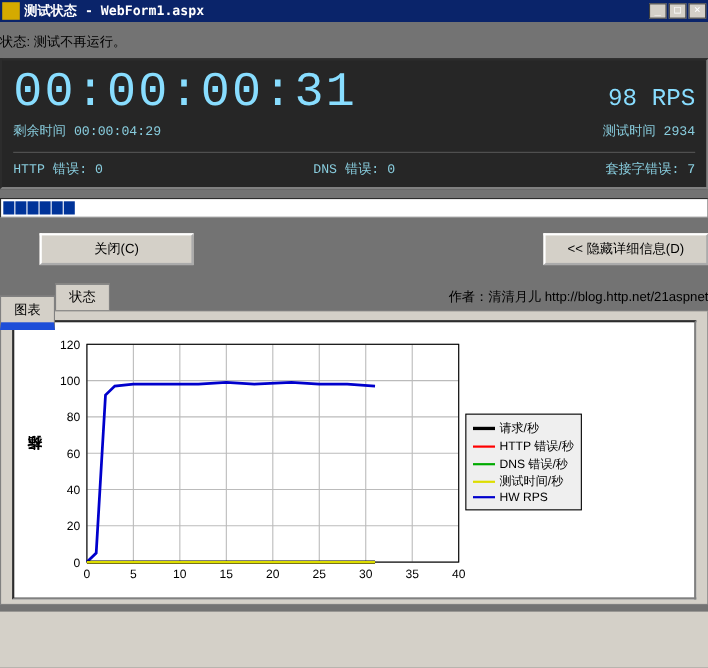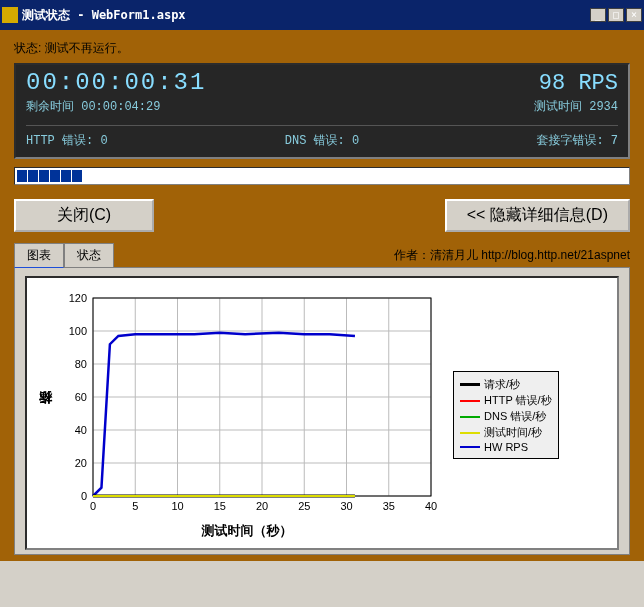--- a/index.html
+++ b/index.html
@@ -1,47 +1,47 @@
 <!DOCTYPE html>
 <html><head>
 <meta charset="utf-8">
 <style>
 * { box-sizing: border-box; margin: 0; padding: 0; }
 body { font-family: "Microsoft YaHei", SimSun, Arial, sans-serif; font-size: 12px; background: #d4d0c8; width: 644px; height: 607px; overflow: hidden; }
-.titlebar { background: linear-gradient(to right, #0a246a, #0a246a); color: #fff; height: 30px; display: flex; align-items: center; padding: 0 2px; font-family: SimSun, monospace; }
+.titlebar { background: linear-gradient(to right, #0a246a, #0a246a); color: #fff; height: 20px; display: flex; align-items: center; padding: 0 2px; font-family: SimSun, monospace; }
 .titlebar .icon { width: 16px; height: 16px; background: #d4aa00; margin-right: 4px; display: inline-block; }
 .titlebar .title { flex: 1; font-weight: bold; font-size: 12px; }
 .titlebar .winbtns { display: flex; gap: 2px; }
 .titlebar .winbtn { width: 16px; height: 14px; background: #d4d0c8; border: 1px solid #404040; font-size: 10px; text-align: center; line-height: 11px; font-family: monospace; cursor: pointer; }
-.content { padding: 6px 14px; background: #a16207; }
+.content { padding: 6px 0; background: #737373; }
 .status-line { margin: 4px 0 6px; font-size: 12px; }
 .lcd { background: #262626; border: 2px inset #808080; padding: 4px 10px 8px; color: #77ccee; font-family: "Courier New", monospace; }
 .lcd .bigrow { display: flex; justify-content: space-between; align-items: baseline; }
-.lcd .bigtime { font-size: 24px; color: #88ddff; letter-spacing: 2px; }
+.lcd .bigtime { font-size: 44px; color: #88ddff; letter-spacing: 2px; }
 .lcd .bigrps { font-size: 22px; color: #88ddff; }
 .lcd .smallrow { display: flex; justify-content: space-between; font-size: 12px; color: #88ccdd; margin-top: 2px; align-items: flex-end; }
 .lcd hr { border: none; border-top: 1px solid #555; margin: 10px 0 6px; }
 .lcd .errrow { display: flex; justify-content: space-between; font-size: 12px; gap: 44px; }
 .lcd .errrow span { color: #88ccdd; }
 .progress { margin-top: 8px; height: 18px; border: 1px inset #808080; background: #fff; padding: 2px; display: flex; }
 .progress .seg { width: 10px; height: 12px; background: #003399; margin-right: 1px; }
 .btnrow { display: flex; justify-content: space-between; margin: 14px 0 10px; }
-.btn { background: #d4d0c8; border: 2px outset #fff; padding: 4px 20px; font-size: 16px; cursor: pointer; min-width: 140px; text-align: center; }
+.btn { background: #d4d0c8; border: 2px outset #fff; padding: 4px 20px; font-size: 12px; cursor: pointer; min-width: 140px; text-align: center; margin-left: 36px; }
 .tabrow { display: flex; align-items: flex-end; border-bottom: 1px solid #808080; }
 .tab { border: 1px solid #808080; border-bottom: none; background: #d4d0c8; padding: 3px 12px; font-size: 12px; cursor: pointer; margin-right: 0; position: relative; }
-.tab.active { background: #d4d0c8; border-bottom: 1px solid #1d4ed8; top: 1px; }
+.tab.active { background: #d4d0c8; border-bottom: 7px solid #1d4ed8; top: 18px; }
 .author { margin-left: auto; font-size: 12px; padding-bottom: 3px; }
 .chartpanel { border: 1px solid #808080; border-top: none; background: #d4d0c8; padding: 8px 10px 4px; }
 .chartbox { background: #fff; border: 2px inset #808080; padding: 12px 8px 8px; display: flex; align-items: stretch; }
 .ylab { writing-mode: vertical-rl; transform: rotate(180deg); text-align: center; font-size: 13px; font-weight: bold; width: 22px; display: flex; align-items: center; justify-content: center; }
 .plotcol { display: flex; flex-direction: column; }
 .plotarea { position: relative; }
 .plotarea svg { display: block; }
 .xlab { text-align: center; font-size: 13px; font-weight: bold; margin-top: 2px; }
-.legend { border: 1px solid #000; background: #efefef; padding: 4px 6px; font-size: 11px; align-self: center; margin-left: 16px; white-space: nowrap; }
+.legend { border: 1px solid #000; background: #efefef; padding: 4px 6px; font-size: 11px; align-self: center; margin-left: 0; white-space: nowrap; }
 .legend .row { display: flex; align-items: center; margin: 1px 0; }
 .legend .sw { width: 20px; height: 0; border-top-width: 2px; border-top-style: solid; margin-right: 4px; }
 </style>
 </head>
 <body>
 
 <div class="titlebar">
   <span class="icon"></span>
   <span class="title">测试状态 - WebForm1.aspx</span>
   <div class="winbtns">
@@ -134,21 +134,20 @@
               <line x1="36" y1="8" x2="374" y2="8" stroke="#bbb" stroke-width="1"></line>
               <text x="30" y="12" text-anchor="end" font-size="11">120</text>
               <rect x="36" y="8" width="338" height="198" fill="none" stroke="#000"></rect>
               <path d="M36,206L44.45,197.75L52.900000000000006,54.19999999999999L61.349999999999994,45.94999999999999L78.25,44.30000000000001L103.60000000000001,44.30000000000001L137.39999999999998,44.30000000000001L162.75,42.650000000000006L188.1,44.30000000000001L221.9,42.650000000000006L247.25,44.30000000000001L272.6,44.30000000000001L297.95,45.94999999999999" fill="none" stroke="#0000cc" stroke-width="2.5"></path>
               <path d="M36,206L297.95,206" fill="none" stroke="#000000" stroke-width="3"></path>
               <path d="M36,206L297.95,206" fill="none" stroke="#ff0000" stroke-width="2"></path>
               <path d="M36,206L297.95,206" fill="none" stroke="#00aa00" stroke-width="2"></path>
               <path d="M36,206L297.95,206" fill="none" stroke="#dddd00" stroke-width="2"></path>
             </svg>
         </div>
-        <div class="xlab">测试时间（秒）</div>
       </div>
       <div class="legend">
         <div class="row">
             <span class="sw" style="border-color:#000;border-top-width:3px"></span>
             <span>请求/秒</span>
           </div>
         <div class="row">
             <span class="sw" style="border-color:#f00"></span>
             <span>HTTP 错误/秒</span>
           </div>

